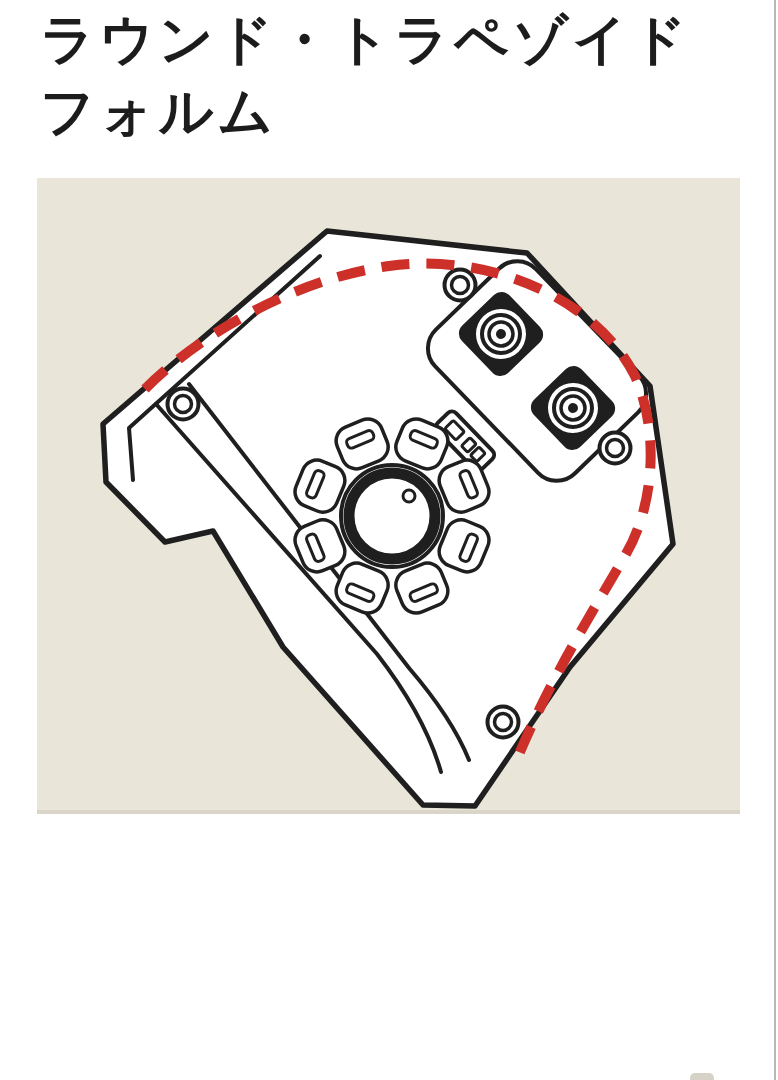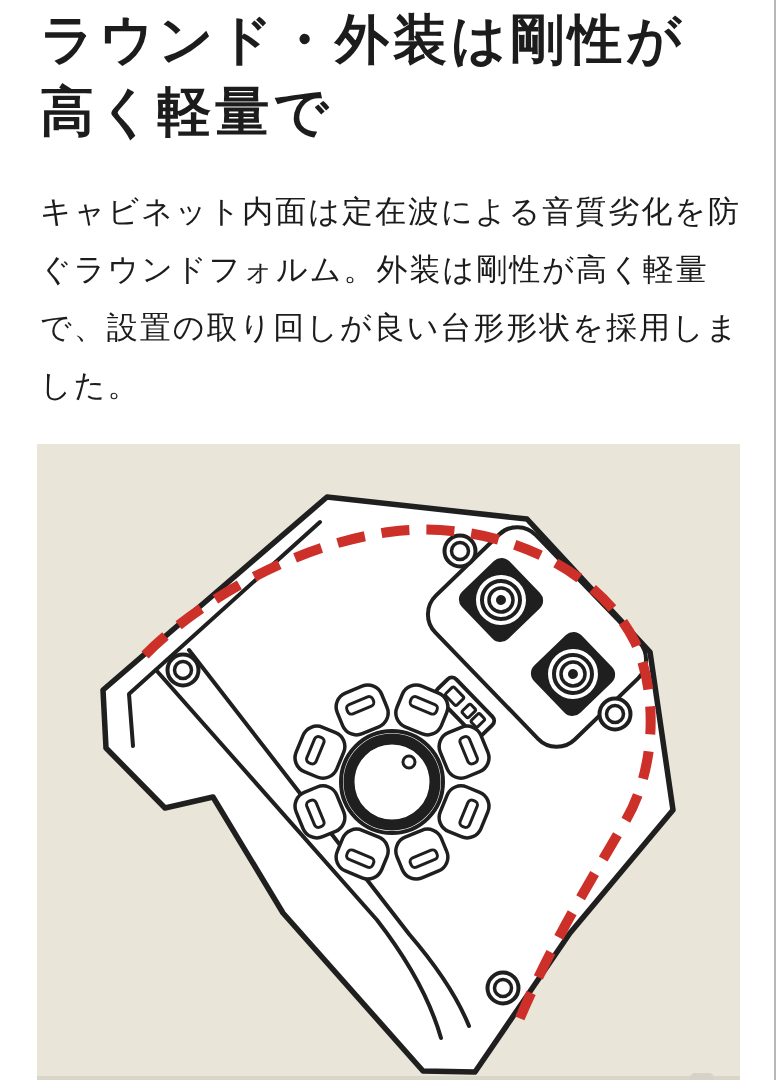--- a/index.html
+++ b/index.html
@@ -56,22 +56,21 @@
   .w3{stroke-width:3;}
   .fillw{fill:#ffffff;}
   .fillink{fill:var(--line);stroke:none;}
   .reddash{stroke:var(--dash-red);stroke-width:10;fill:none;
     stroke-dasharray:28 17;stroke-linecap:butt;}
 </style>
 </head>
 <body>
 
 <div class="content">
-  <h1 class="title">ラウンド・外装は剛性が高く軽量で</h1>
-  <p class="body-text">キャビネット内面は定在波による音質劣化を防ぐラウンドフォルム。外装は剛性が高く軽量で、設置の取り回しが良い台形形状を採用しました。</p>
+  <h1 class="title">ラウンド・トラペゾイドフォルム</h1>
 
   <figure class="figure-panel">
     <svg viewBox="0 0 703 636" xmlns="http://www.w3.org/2000/svg" aria-hidden="true">
       <defs>
         <g id="petal">
           <rect class="ln w35 fillw" x="56" y="-24" width="44" height="48" rx="15"></rect>
           <rect class="ln w3 fillw" x="78" y="-14" width="10" height="28" rx="4"></rect>
         </g>
         <g id="screw">
           <circle class="ln w4 fillw" r="15.5"></circle>

